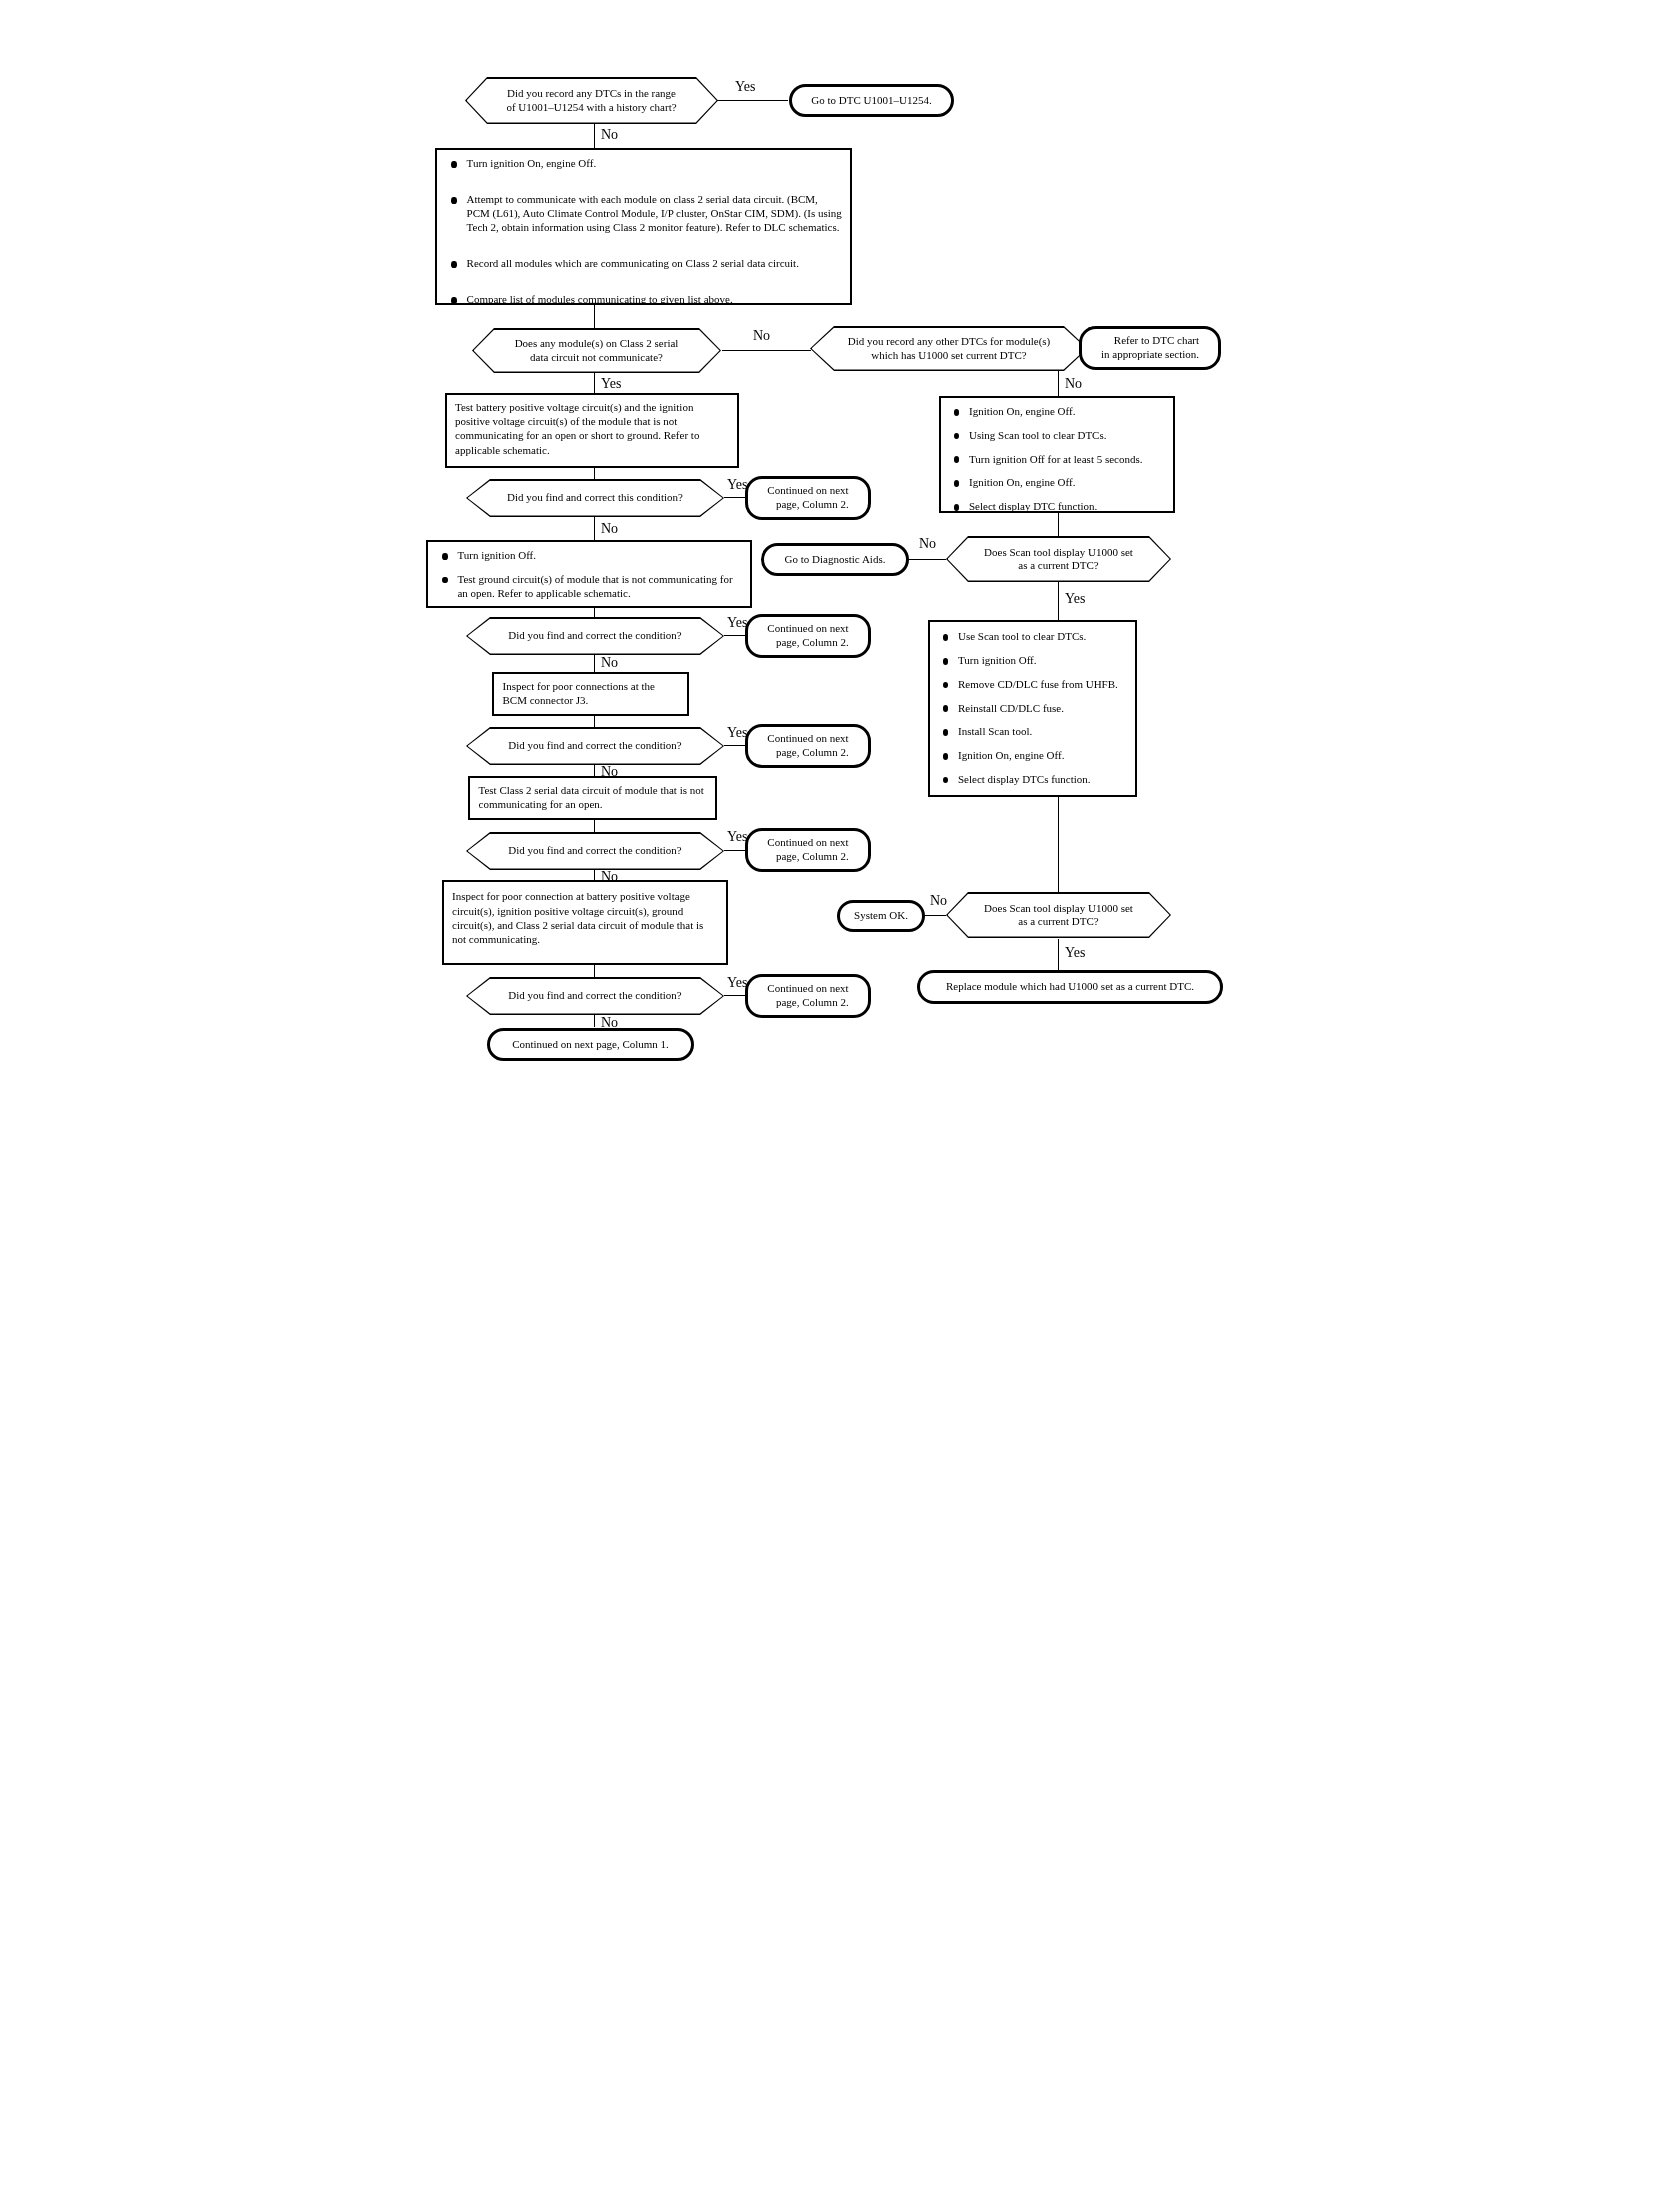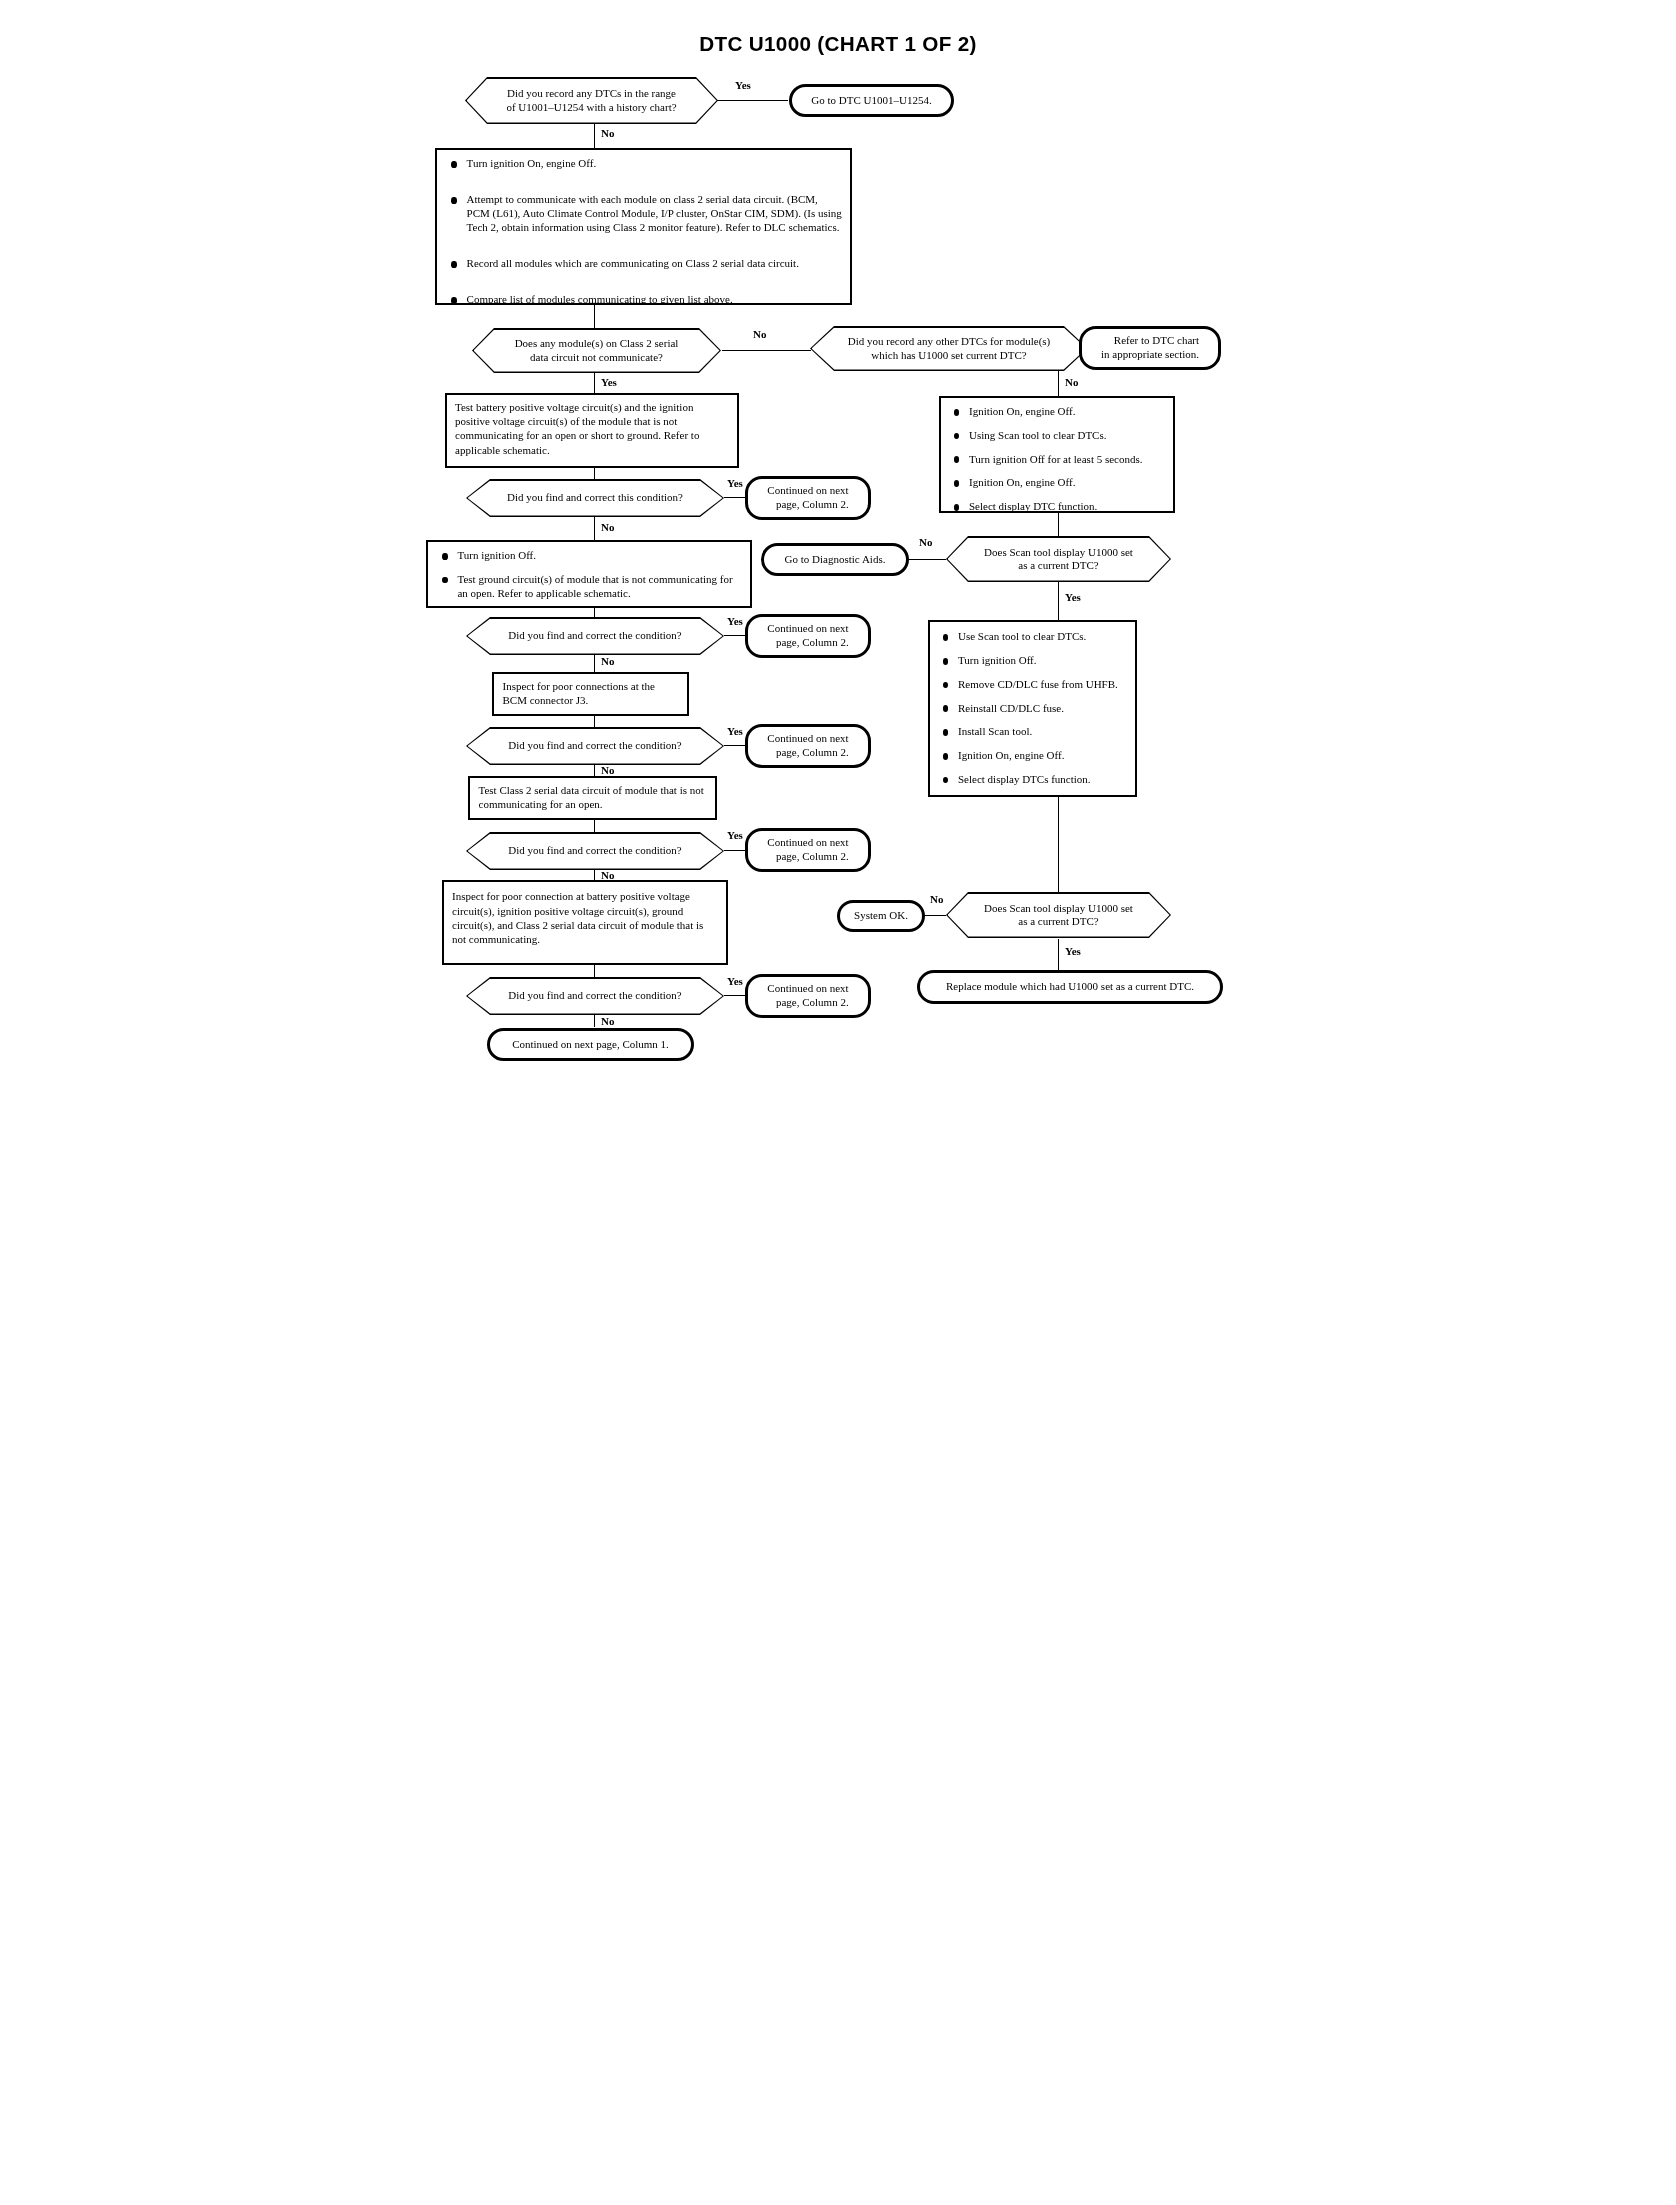--- a/index.html
+++ b/index.html
@@ -22,28 +22,27 @@
   .proc .b + .b{margin-top:9.7px;}
   .proc .b::before{content:"";position:absolute;left:5.5px;top:4.9px;width:5.5px;height:6.7px;border-radius:50%;background:#000;}
   .proc.wide-gap .b + .b{margin-top:22px;}
   .ptxt{font-size:11px;line-height:1.3;}
   
   .term{position:absolute;background:#fff;border:3px solid #000;border-radius:17px;box-sizing:border-box;
         display:flex;align-items:center;justify-content:center;font-size:11px;line-height:1.25;padding:2.4px 8.5px;text-align:left;}
   .term .t-lines{text-align:right;}
   
   .edge{position:absolute;background:#000;}
-  .lbl{position:absolute;font-size:11px;line-height:1;font-weight:bold;}
+  .lbl{position:absolute;font-size:14px;line-height:1;}
 </style>
 </head>
 <body>
 
 <div class="page">
 
-  <div class="title">DTC U1000 (CHART 1 OF 2)</div>
 
   <div class="edge" style="left:298px;top:100px;width:71px;height:1.2px"></div>
   <div class="edge" style="left:175px;top:124px;width:1.2px;height:24px"></div>
   <div class="edge" style="left:175px;top:305px;width:1.2px;height:23px"></div>
   <div class="edge" style="left:303px;top:350px;width:89px;height:1.2px"></div>
   <div class="edge" style="left:175px;top:373px;width:1.2px;height:20px"></div>
   <div class="edge" style="left:670px;top:348px;width:22px;height:1.2px"></div>
   <div class="edge" style="left:639px;top:371px;width:1.2px;height:25.5px"></div>
   <div class="edge" style="left:175px;top:468px;width:1.2px;height:11px"></div>
   <div class="edge" style="left:305px;top:497px;width:21px;height:1.2px"></div>

